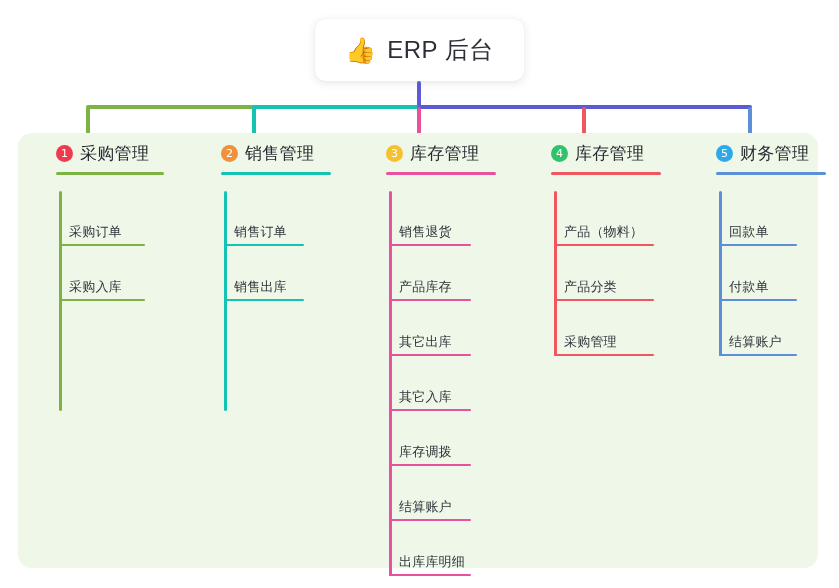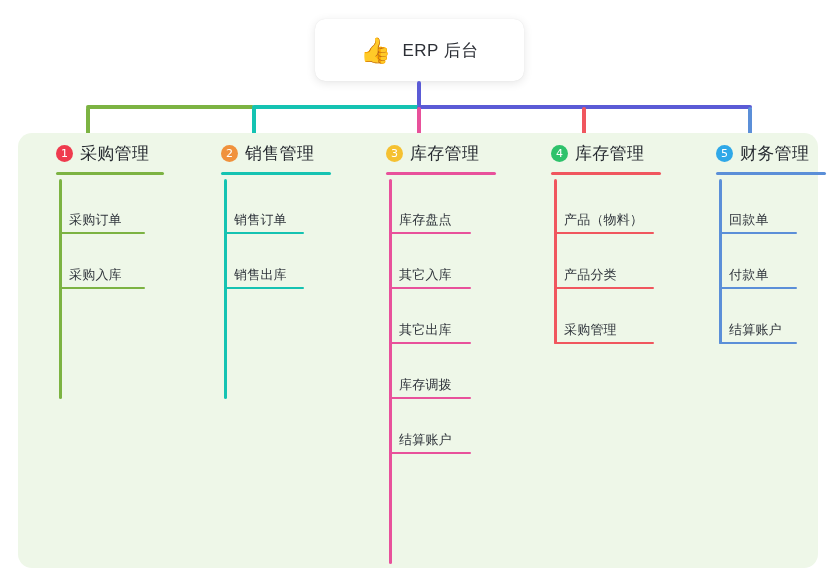--- a/index.html
+++ b/index.html
@@ -31,21 +31,21 @@
     justify-content: center;
     box-sizing: border-box;
   }
   #root-card .root-emoji {
     font-size: 25px;
     line-height: 1;
     margin-right: 11px;
     display: inline-block;
   }
   #root-card .root-title {
-    font-size: 17px;
+    font-size: 24px;
     color: #2c2f36;
     letter-spacing: 0.5px;
     white-space: nowrap;
     text-align: right;
   }
 
   
   .conn {
     position: absolute;
   }
@@ -94,21 +94,21 @@
     letter-spacing: 0.3px;
   }
   .col-underline {
     height: 3px;
     border-radius: 2px;
     margin-top: 6px;
   }
 
   .leaves {
     position: relative;
-    margin-top: 4px;
+    margin-top: 16px;
   }
   .spine {
     position: absolute;
     left: 21px;
     top: 0;
     width: 3px;
     border-radius: 2px;
   }
   .leaf {
     position: relative;
@@ -193,37 +193,45 @@
     </div>
     <div class="column" style="left: 368px; width: 150px;">
       <div class="col-head">
         <span class="badge" style="background: rgb(245, 193, 49);">3</span>
         <span class="col-title">库存管理</span>
       </div>
       <div class="col-underline" style="width: 110px; margin-left: 18px; background: rgb(232, 81, 155);"></div>
       <div class="leaves">
         <div class="spine" style="background: rgb(232, 81, 155); height: 385px;"></div>
         <div class="leaf">
-          <div class="leaf-label">库存盘点</div>
+          <div class="leaf-label">销售退货</div>
+          <div class="leaf-rule" style="width: 82px; background: rgb(232, 81, 155);"></div>
+        </div>
+        <div class="leaf">
+          <div class="leaf-label">产品库存</div>
+          <div class="leaf-rule" style="width: 82px; background: rgb(232, 81, 155);"></div>
+        </div>
+        <div class="leaf">
+          <div class="leaf-label">其它出库</div>
           <div class="leaf-rule" style="width: 82px; background: rgb(232, 81, 155);"></div>
         </div>
         <div class="leaf">
           <div class="leaf-label">其它入库</div>
           <div class="leaf-rule" style="width: 82px; background: rgb(232, 81, 155);"></div>
         </div>
         <div class="leaf">
-          <div class="leaf-label">其它出库</div>
-          <div class="leaf-rule" style="width: 82px; background: rgb(232, 81, 155);"></div>
-        </div>
-        <div class="leaf">
           <div class="leaf-label">库存调拨</div>
           <div class="leaf-rule" style="width: 82px; background: rgb(232, 81, 155);"></div>
         </div>
         <div class="leaf">
           <div class="leaf-label">结算账户</div>
+          <div class="leaf-rule" style="width: 82px; background: rgb(232, 81, 155);"></div>
+        </div>
+        <div class="leaf">
+          <div class="leaf-label">出库库明细</div>
           <div class="leaf-rule" style="width: 82px; background: rgb(232, 81, 155);"></div>
         </div>
       </div>
     </div>
     <div class="column" style="left: 533px; width: 150px;">
       <div class="col-head">
         <span class="badge" style="background: rgb(46, 194, 107);">4</span>
         <span class="col-title">库存管理</span>
       </div>
       <div class="col-underline" style="width: 110px; margin-left: 18px; background: rgb(240, 86, 94);"></div>

